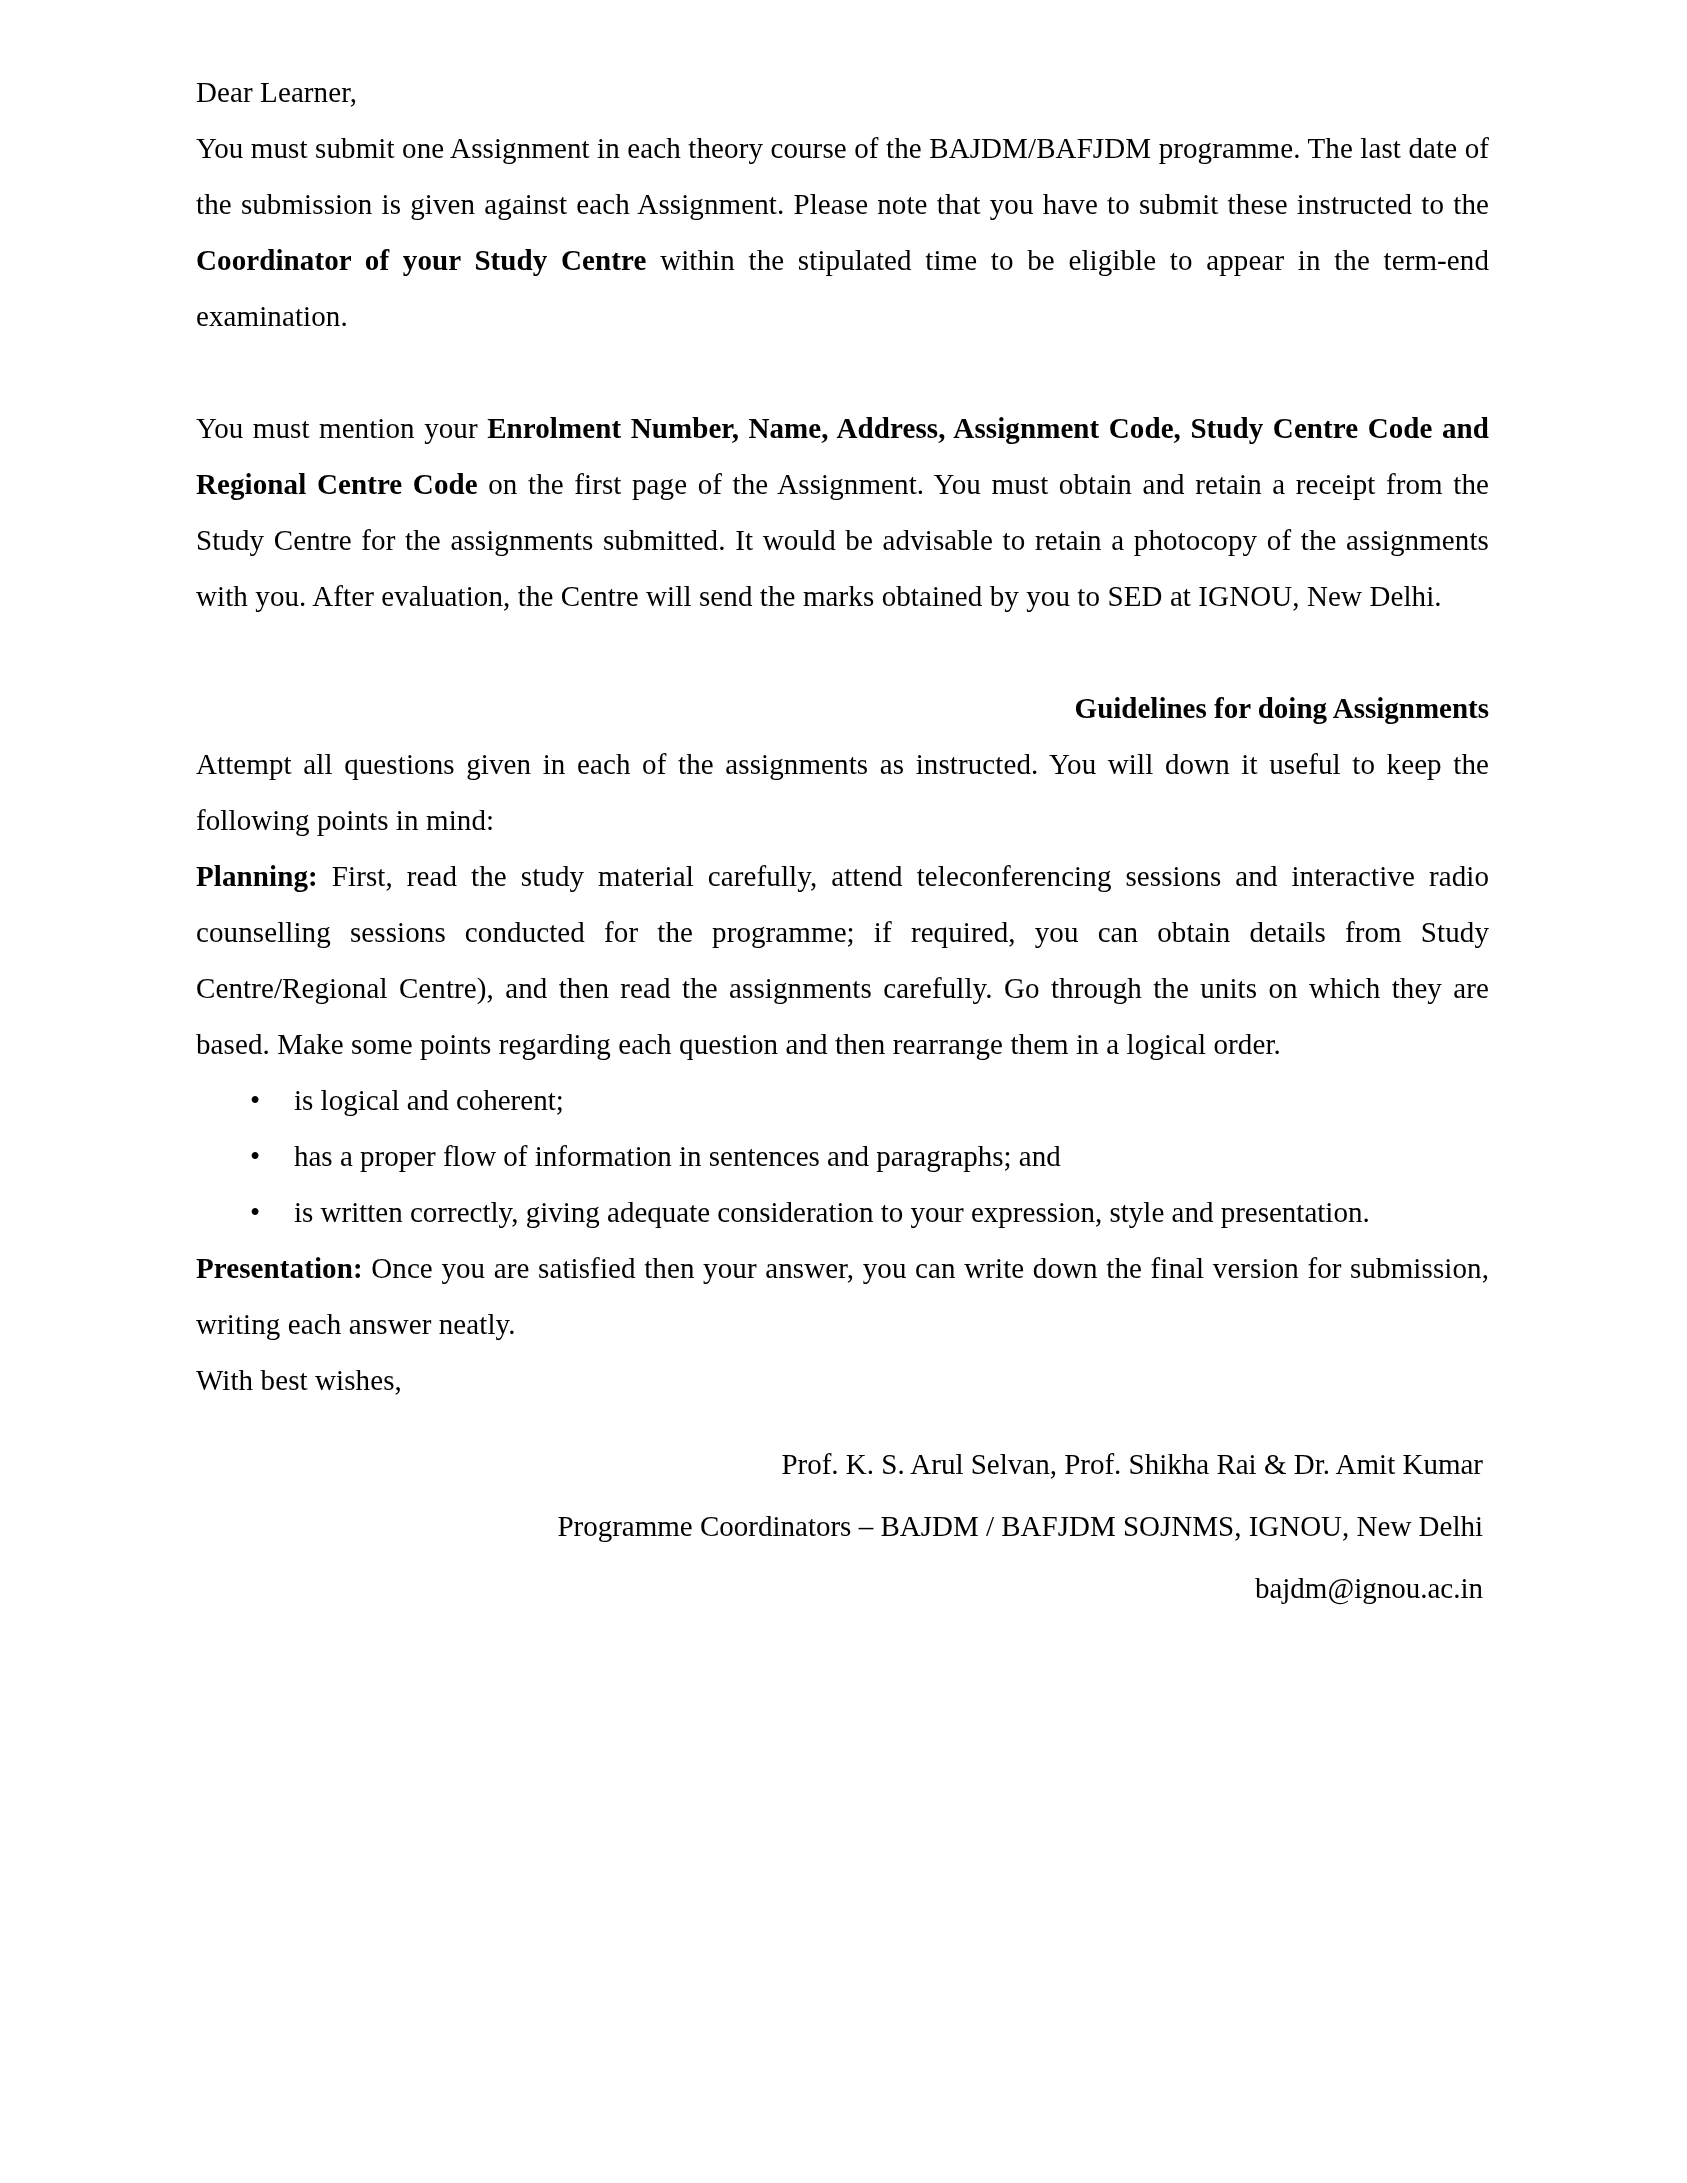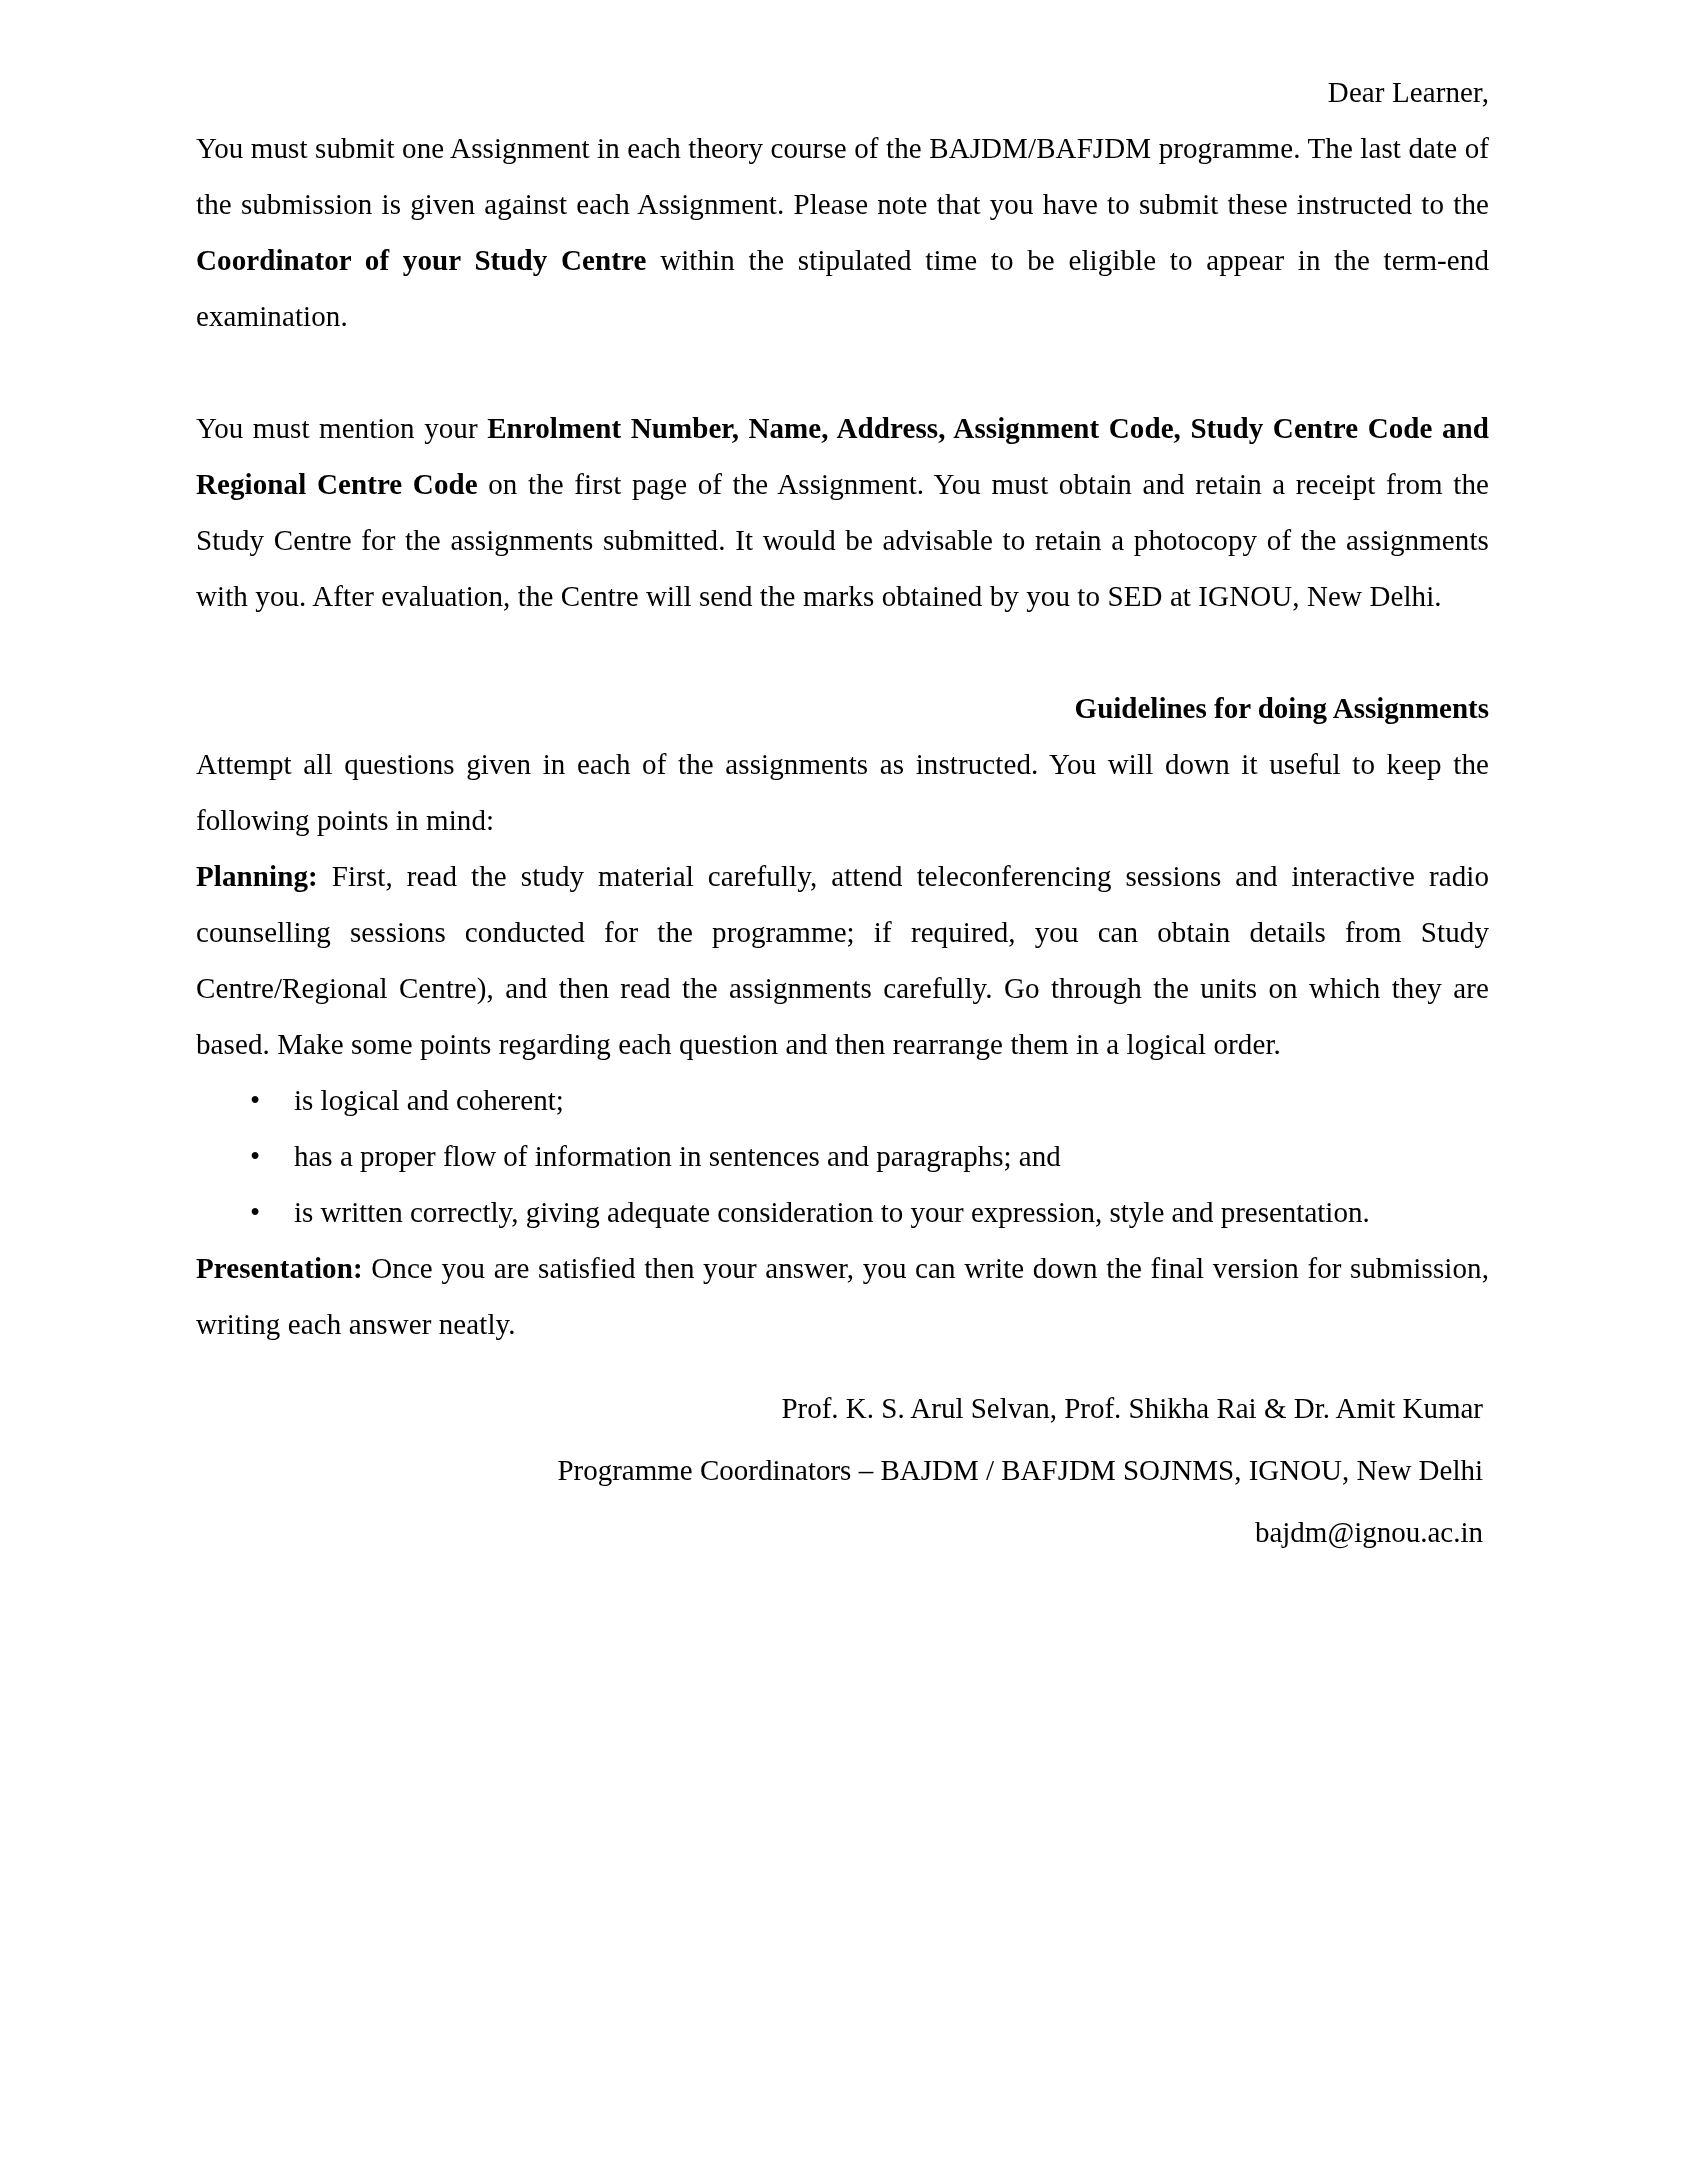--- a/index.html
+++ b/index.html
@@ -28,21 +28,21 @@
   }
   p.para {
     margin: 0;
     font-size: 29px;
     line-height: 56px;
     text-align: justify;
     text-justify: inter-word;
     letter-spacing: 0.1px;
   }
   p.para.nojust {
-    text-align: right;
+    text-align: left;
   }
   .b {
     font-weight: bold;
   }
   .gap-md { height: 56px; }
   h2.heading {
     margin: 0;
     font-size: 29px;
     line-height: 56px;
     font-weight: bold;
@@ -111,20 +111,21 @@
 
 
     <ul class="bullets">
       <li class="plain"><span class="dot">•</span><span>is logical and coherent;</span></li>
       <li class="plain"><span class="dot">•</span><span>has a proper flow of information in sentences and paragraphs; and</span></li>
       <li class="just"><span class="dot">•</span><span>is written correctly, giving adequate consideration to your expression, style and presentation.</span></li>
     </ul>
 
     <p class="para"><span class="b">Presentation:</span><span> Once you are satisfied then your answer, you can write down the final version for submission, writing each answer neatly.</span></p>
 
+    <p class="para nojust">With best wishes,</p>
 
     <div class="sig-block">
       <div class="signature sig-line">Prof. K. S. Arul Selvan, Prof. Shikha Rai &amp; Dr. Amit Kumar</div>
       <div class="signature sig-line">Programme Coordinators – BAJDM / BAFJDM SOJNMS, IGNOU, New Delhi</div>
       <div class="signature sig-line">bajdm@ignou.ac.in</div>
     </div>
 
   </div>
 </div>
 

